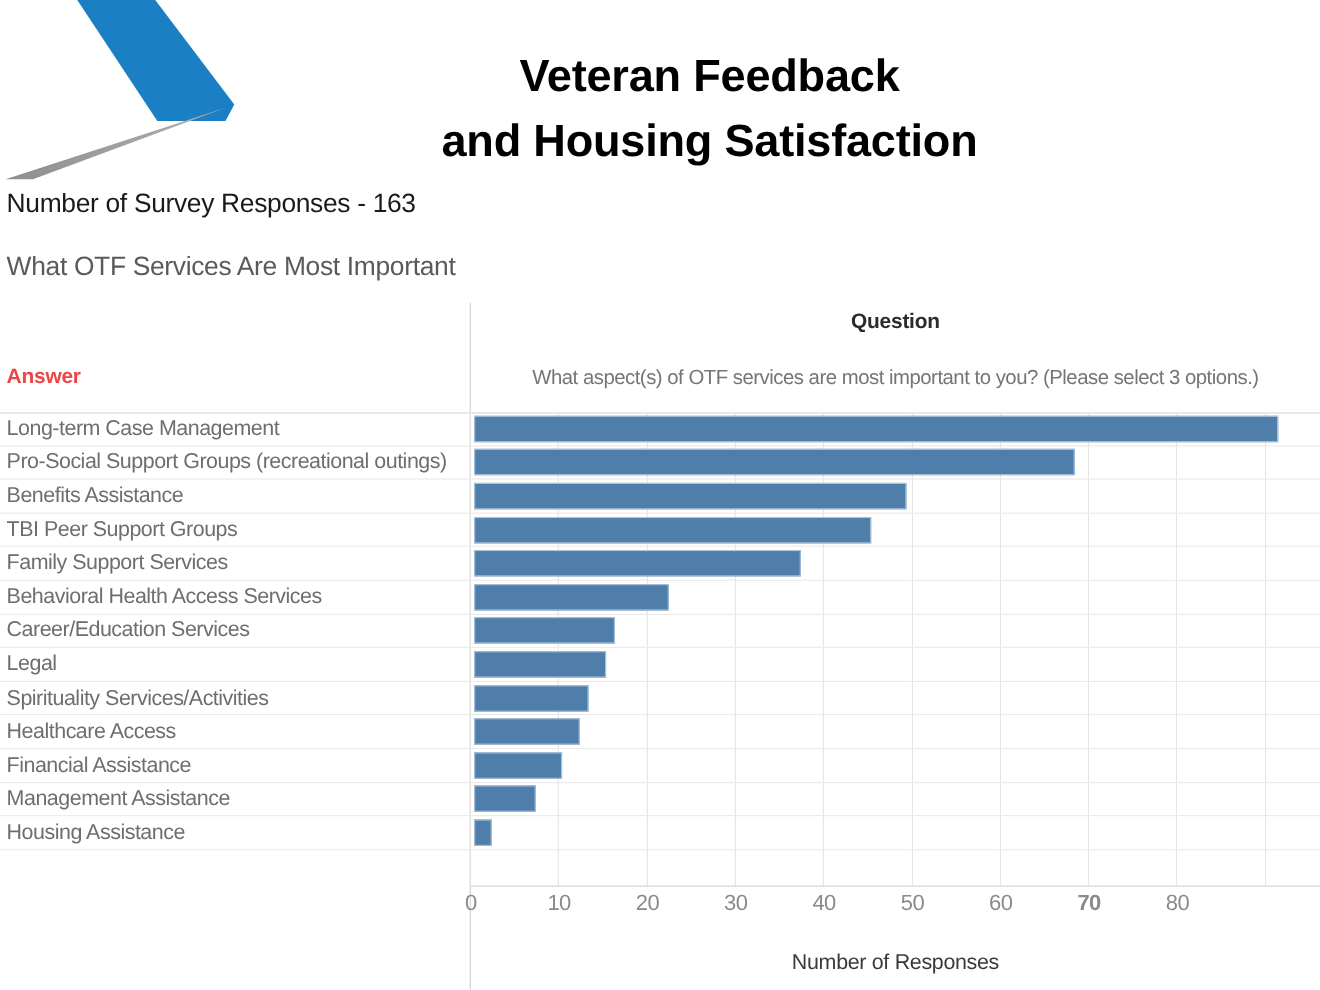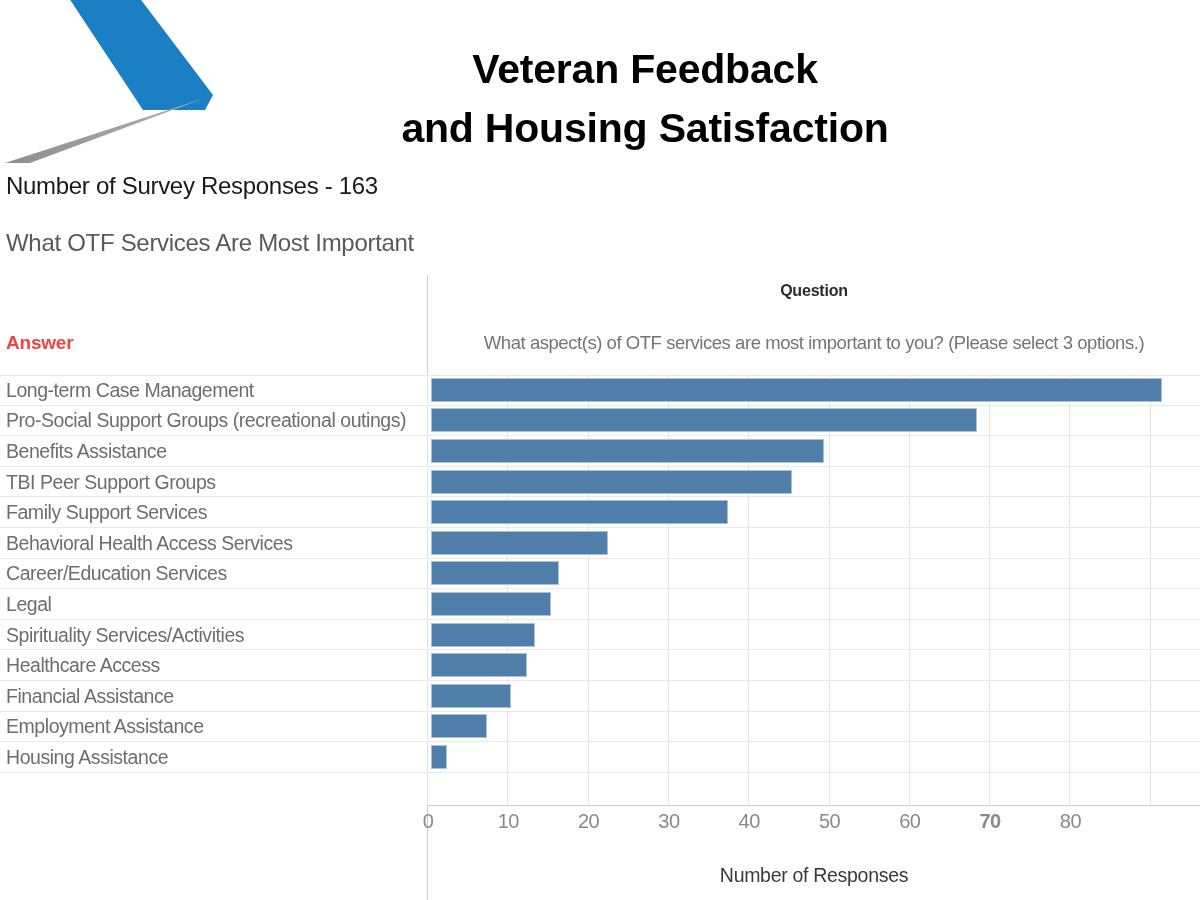--- a/index.html
+++ b/index.html
@@ -47,21 +47,21 @@
     background: #cfcfcf;
   }
   .hdivider-top {
     position: absolute; left: 0px; top: 103px; width: 1200px; height: 1px;
     background: #d8d4cf;
   }
 
   
   .question-title {
     position: absolute; left: 428px; top: 10px; width: 772px;
-    text-align: center; font-size: 16px; color: #2b2b2b;
+    text-align: center; font-size: 19px; color: #2b2b2b;
     font-weight: 600; letter-spacing: -0.2px;
   }
   .question-text {
     position: absolute; left: 428px; top: 60px; width: 772px;
     text-align: center; font-size: 18.5px; color: #757575;
     letter-spacing: -0.45px; white-space: nowrap;
   }
 
   
   .answer-header {
@@ -213,21 +213,21 @@
             <div class="bar" title="Healthcare Access: 12" style="width: 96.36px; background: rgb(79, 126, 171); border-color: rgb(168, 194, 218);"></div>
           </div>
         </div>
         <div class="row">
           <div class="row-label">Financial Assistance</div>
           <div class="bar-area">
             <div class="bar" title="Financial Assistance: 10" style="width: 80.3px; background: rgb(79, 126, 171); border-color: rgb(168, 194, 218);"></div>
           </div>
         </div>
         <div class="row">
-          <div class="row-label">Employment Assistance</div>
+          <div class="row-label">Management Assistance</div>
           <div class="bar-area">
             <div class="bar" title="Employment Assistance: 7" style="width: 56.21px; background: rgb(79, 126, 171); border-color: rgb(168, 194, 218);"></div>
           </div>
         </div>
         <div class="row">
           <div class="row-label">Housing Assistance</div>
           <div class="bar-area">
             <div class="bar" title="Housing Assistance: 2" style="width: 16.06px; background: rgb(79, 126, 171); border-color: rgb(168, 194, 218);"></div>
           </div>
         </div>

